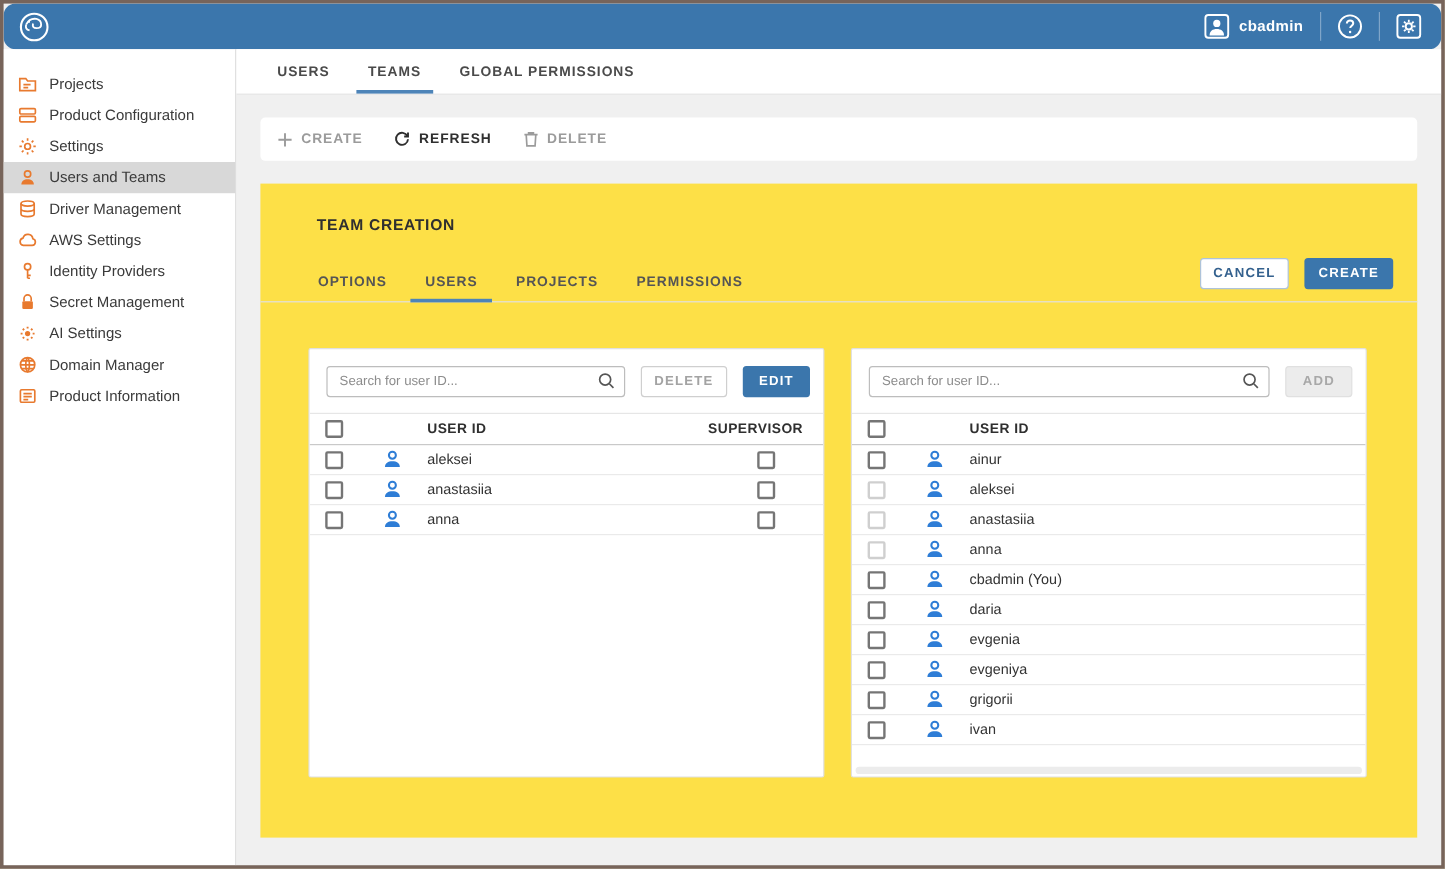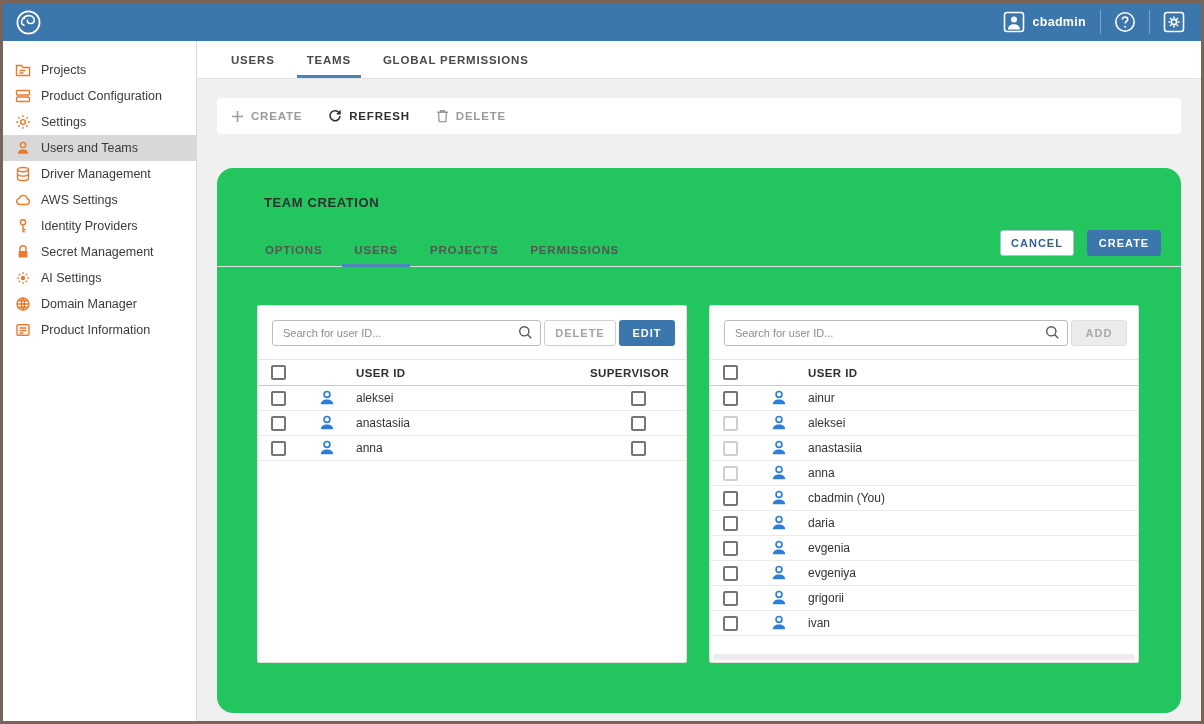--- a/index.html
+++ b/index.html
@@ -12,20 +12,21 @@
     display:flex; flex-direction:column;
   }
 
   
   .topbar {
     height:38px; flex:0 0 38px;
     background:#3b76ac;
     display:flex; align-items:center;
     padding:0 14px 0 12px;
     color:#fff;
+    border-radius:10px;
   }
   .topbar .logo { width:27px; height:27px; display:block; }
   .topbar .spacer { flex:1; }
   .tb-right { display:flex; align-items:center; gap:0; }
   .tb-user { display:flex; align-items:center; gap:8px; padding:0 14px; }
   .tb-user .uname { font-size:12.5px; font-weight:bold; letter-spacing:.3px; }
   .tb-divider { width:1px; height:24px; background:rgba(255,255,255,.35); }
   .tb-iconbtn { padding:0 13px; display:flex; align-items:center; cursor:pointer; }
 
   
@@ -73,21 +74,21 @@
   }
   .tool-btn {
     display:flex; align-items:center; gap:7px;
     font-size:11.5px; font-weight:bold; letter-spacing:.8px;
     color:#2f2f2f; cursor:pointer;
   }
   .tool-btn.disabled { color:#9b9b9b; }
 
   
   .creation-card {
-    background:#22c55e; border-radius:16px; margin-top:34px;
+    background:#fde047; border-radius:0; margin-top:19px;
     height:545px; display:flex; flex-direction:column;
   }
   .card-title {
     font-size:13px; font-weight:bold; letter-spacing:.6px; color:#2f2f2f;
     padding:27px 0 0 47px;
   }
   .subtab-row {
     margin-top:20px;
     display:flex; align-items:flex-end;
     border-bottom:1px solid #e0e0e0;
@@ -112,21 +113,21 @@
   .btn-outline-blue { background:#fff; border:1px solid #aec3d9; color:#34618e; width:74px; }
   .btn-fill { background:#3b76ac; color:#fff; width:74px; }
 
   
   .tables-row { display:flex; gap:22px; padding:38px 42px 0 40px; }
   .table-box {
     flex:1; border:1px solid #e0e0e0; border-radius:2px;
     height:358px; display:flex; flex-direction:column; overflow:hidden;
     background:#fff;
   }
-  .tbl-toolbar { display:flex; align-items:center; padding:14px 11px 13px 14px; gap:3px; }
+  .tbl-toolbar { display:flex; align-items:center; padding:14px 11px 13px 14px; gap:13px; }
   .search-wrap { position:relative; flex:1; }
   .search-input {
     width:100%; height:26px; border:1px solid #bdbdbd; border-radius:3px;
     font-family:inherit; font-size:11px; color:#333;
     padding:0 28px 0 10px; outline:none; background:#fff;
   }
   .search-input::placeholder { color:#8c8c8c; }
   .search-icon { position:absolute; right:8px; top:5px; }
   .btn-sm { height:26px; font-size:11px; }
   .btn-delete { width:72px; background:#fff; border:1px solid #cfcfcf; color:#a3a3a3; }

